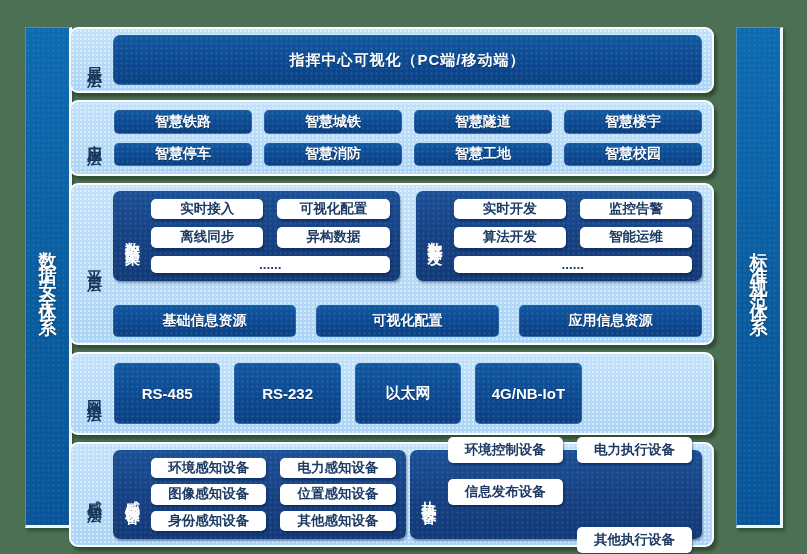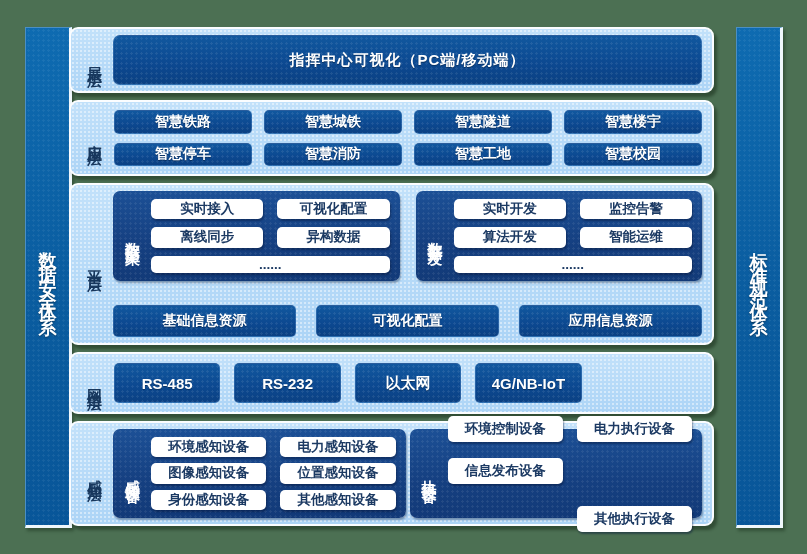--- a/index.html
+++ b/index.html
@@ -199,21 +199,21 @@
 
         </div>
         <div class="resources-row">
           <div class="dark-box">基础信息资源</div>
           <div class="dark-box">可视化配置</div>
           <div class="dark-box">应用信息资源</div>
         </div>
       </div>
     </section>
 
-    <section class="panel" style="height:62px;justify-content:space-between;">
+    <section class="panel" style="height:83px;justify-content:space-between;">
       <div class="layer-label">
         <span class="vtext">网络层</span>
       </div>
       <div class="layer-body">
         <div class="grid-net">
           <div class="dark-box">RS-485</div>
           <div class="dark-box">RS-232</div>
           <div class="dark-box">以太网</div>
           <div class="dark-box">4G/NB-IoT</div>
         </div>

